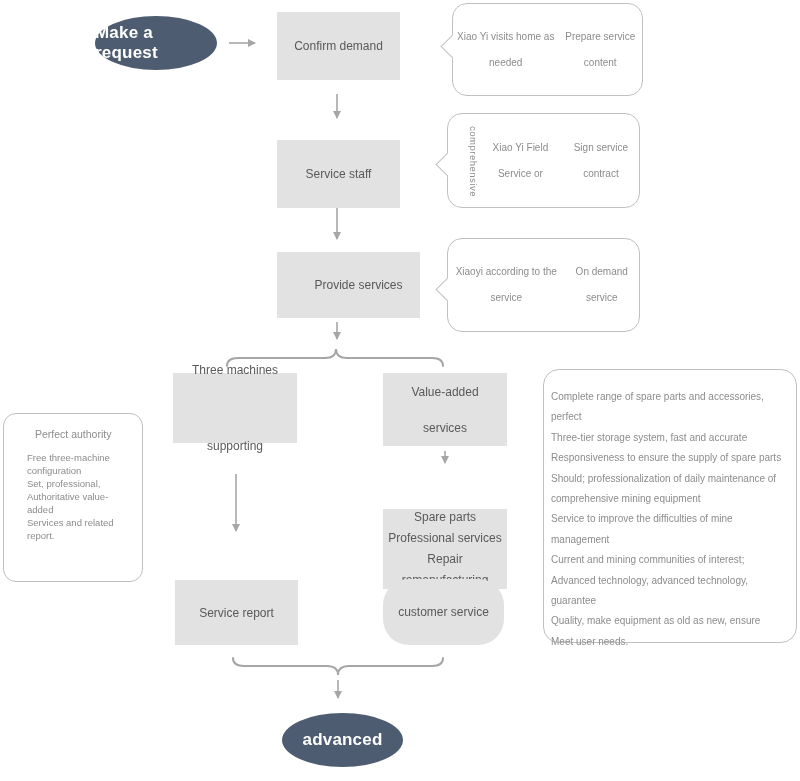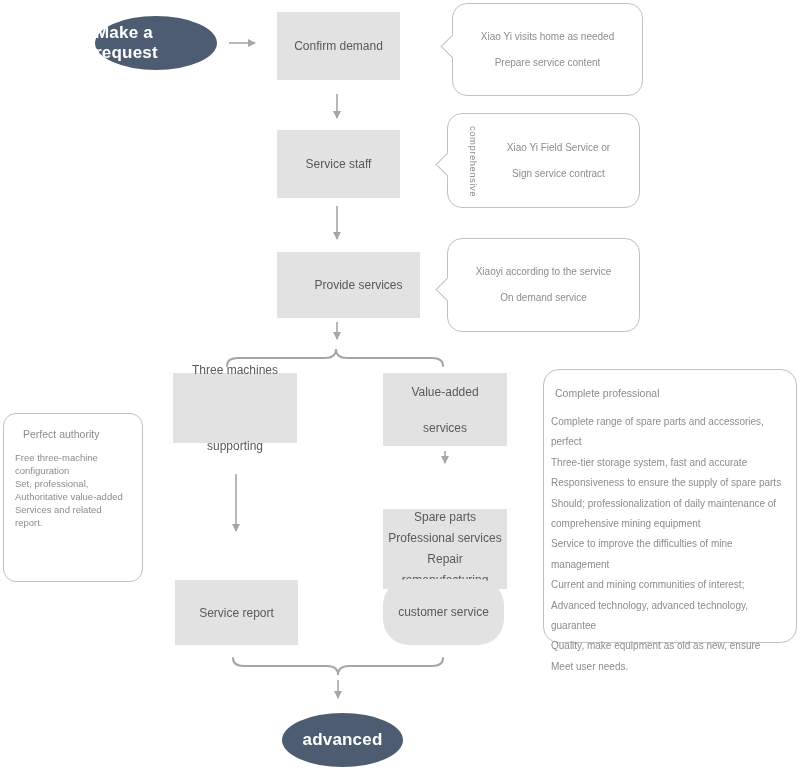--- a/index.html
+++ b/index.html
@@ -19,40 +19,40 @@
   .box{
     position:absolute;background:var(--box-bg,#e2e2e2);
     display:flex;flex-direction:column;align-items:center;justify-content:center;
     color:var(--box-text,#595959);font-size:12px;text-align:center;
   }
   .box .ln2{line-height:28px;}
   .box .ln3{line-height:21px;}
   .callout{
     position:absolute;background:#fff;border:1.5px solid var(--panel-border,#c0c0c0);
     border-radius:15px;box-sizing:border-box;
-    display:flex;flex-direction:column;align-items:center;justify-content:center;
+    display:flex;flex-direction:row;align-items:center;justify-content:center;
     color:var(--panel-text,#8c8c8c);font-size:10px;text-align:center;
   }
   .callout .cl{line-height:26px;}
   .tail{
     position:absolute;left:-9px;width:16px;height:16px;background:#fff;
     border-left:1.5px solid var(--panel-border,#c0c0c0);
     border-bottom:1.5px solid var(--panel-border,#c0c0c0);
     transform:rotate(45deg);
   }
   .vlabel{
     position:absolute;left:20px;top:12px;height:72px;
     writing-mode:vertical-rl;font-size:9.5px;color:var(--panel-text,#8c8c8c);
     display:flex;align-items:center;letter-spacing:.5px;
   }
   .panel{
     position:absolute;background:#fff;border:1.5px solid var(--panel-border,#c0c0c0);
     box-sizing:border-box;color:var(--panel-text,#8c8c8c);text-align:left;
   }
-  .panel-left{border-radius:13px;padding:14px 8px 8px 11px;font-size:9.5px;}
+  .panel-left{border-radius:13px;padding:14px 8px 8px 23px;font-size:9.5px;}
   .panel-left .p-title{margin:0 0 11px 8px;font-size:10.5px;}
   .panel-left .p-line{line-height:13px;}
   .panel-right{border-radius:16px;padding:17px 6px 8px 7px;font-size:10px;}
   .panel-right .p-title{margin:0 0 13px 4px;font-size:10.5px;}
   .panel-right .p-line{line-height:20.4px;}
 </style>
 </head>
 <body>
 
 <div class="canvas">
@@ -82,21 +82,21 @@
   <div class="box" style="left:277px;top:12px;width:123px;height:68px;">
     <span>Confirm demand</span>
   </div>
 
   <div class="callout" style="left:452px;top:3px;width:191px;height:93px;">
     <span class="tail" style="top:34px;"></span>
     <div class="cl">Xiao Yi visits home as needed</div>
     <div class="cl">Prepare service content</div>
   </div>
 
-  <div class="box" style="left:277px;top:130px;width:123px;height:68px;">
+  <div class="box" style="left:277px;top:140px;width:123px;height:68px;">
     <span>Service staff</span>
   </div>
 
   <div class="callout" style="left:447px;top:113px;width:193px;height:95px;padding-left:30px;">
     <span class="tail" style="top:42px;"></span>
     <span class="vlabel">comprehensive</span>
     <div class="cl">Xiao Yi Field Service or</div>
     <div class="cl">Sign service contract</div>
   </div>
 
@@ -123,21 +123,20 @@
   <div class="panel panel-left" style="left:3px;top:413px;width:140px;height:169px;">
     <div class="p-title">Perfect authority</div>
     <div class="p-line">Free three-machine configuration</div>
     <div class="p-line">Set, professional,</div>
     <div class="p-line">Authoritative value-added</div>
     <div class="p-line">Services and related</div>
     <div class="p-line">report.</div>
   </div>
 
   <div class="panel panel-right" style="left:543px;top:369px;width:254px;height:274px;">
-    <div class="p-title">Complete professional</div>
     <div class="p-line">Complete range of spare parts and accessories, perfect</div>
     <div class="p-line">Three-tier storage system, fast and accurate</div>
     <div class="p-line">Responsiveness to ensure the supply of spare parts</div>
     <div class="p-line">Should; professionalization of daily maintenance of</div>
     <div class="p-line">comprehensive mining equipment</div>
     <div class="p-line">Service to improve the difficulties of mine management</div>
     <div class="p-line">Current and mining communities of interest;</div>
     <div class="p-line">Advanced technology, advanced technology, guarantee</div>
     <div class="p-line">Quality, make equipment as old as new, ensure</div>
     <div class="p-line">Meet user needs.</div>

